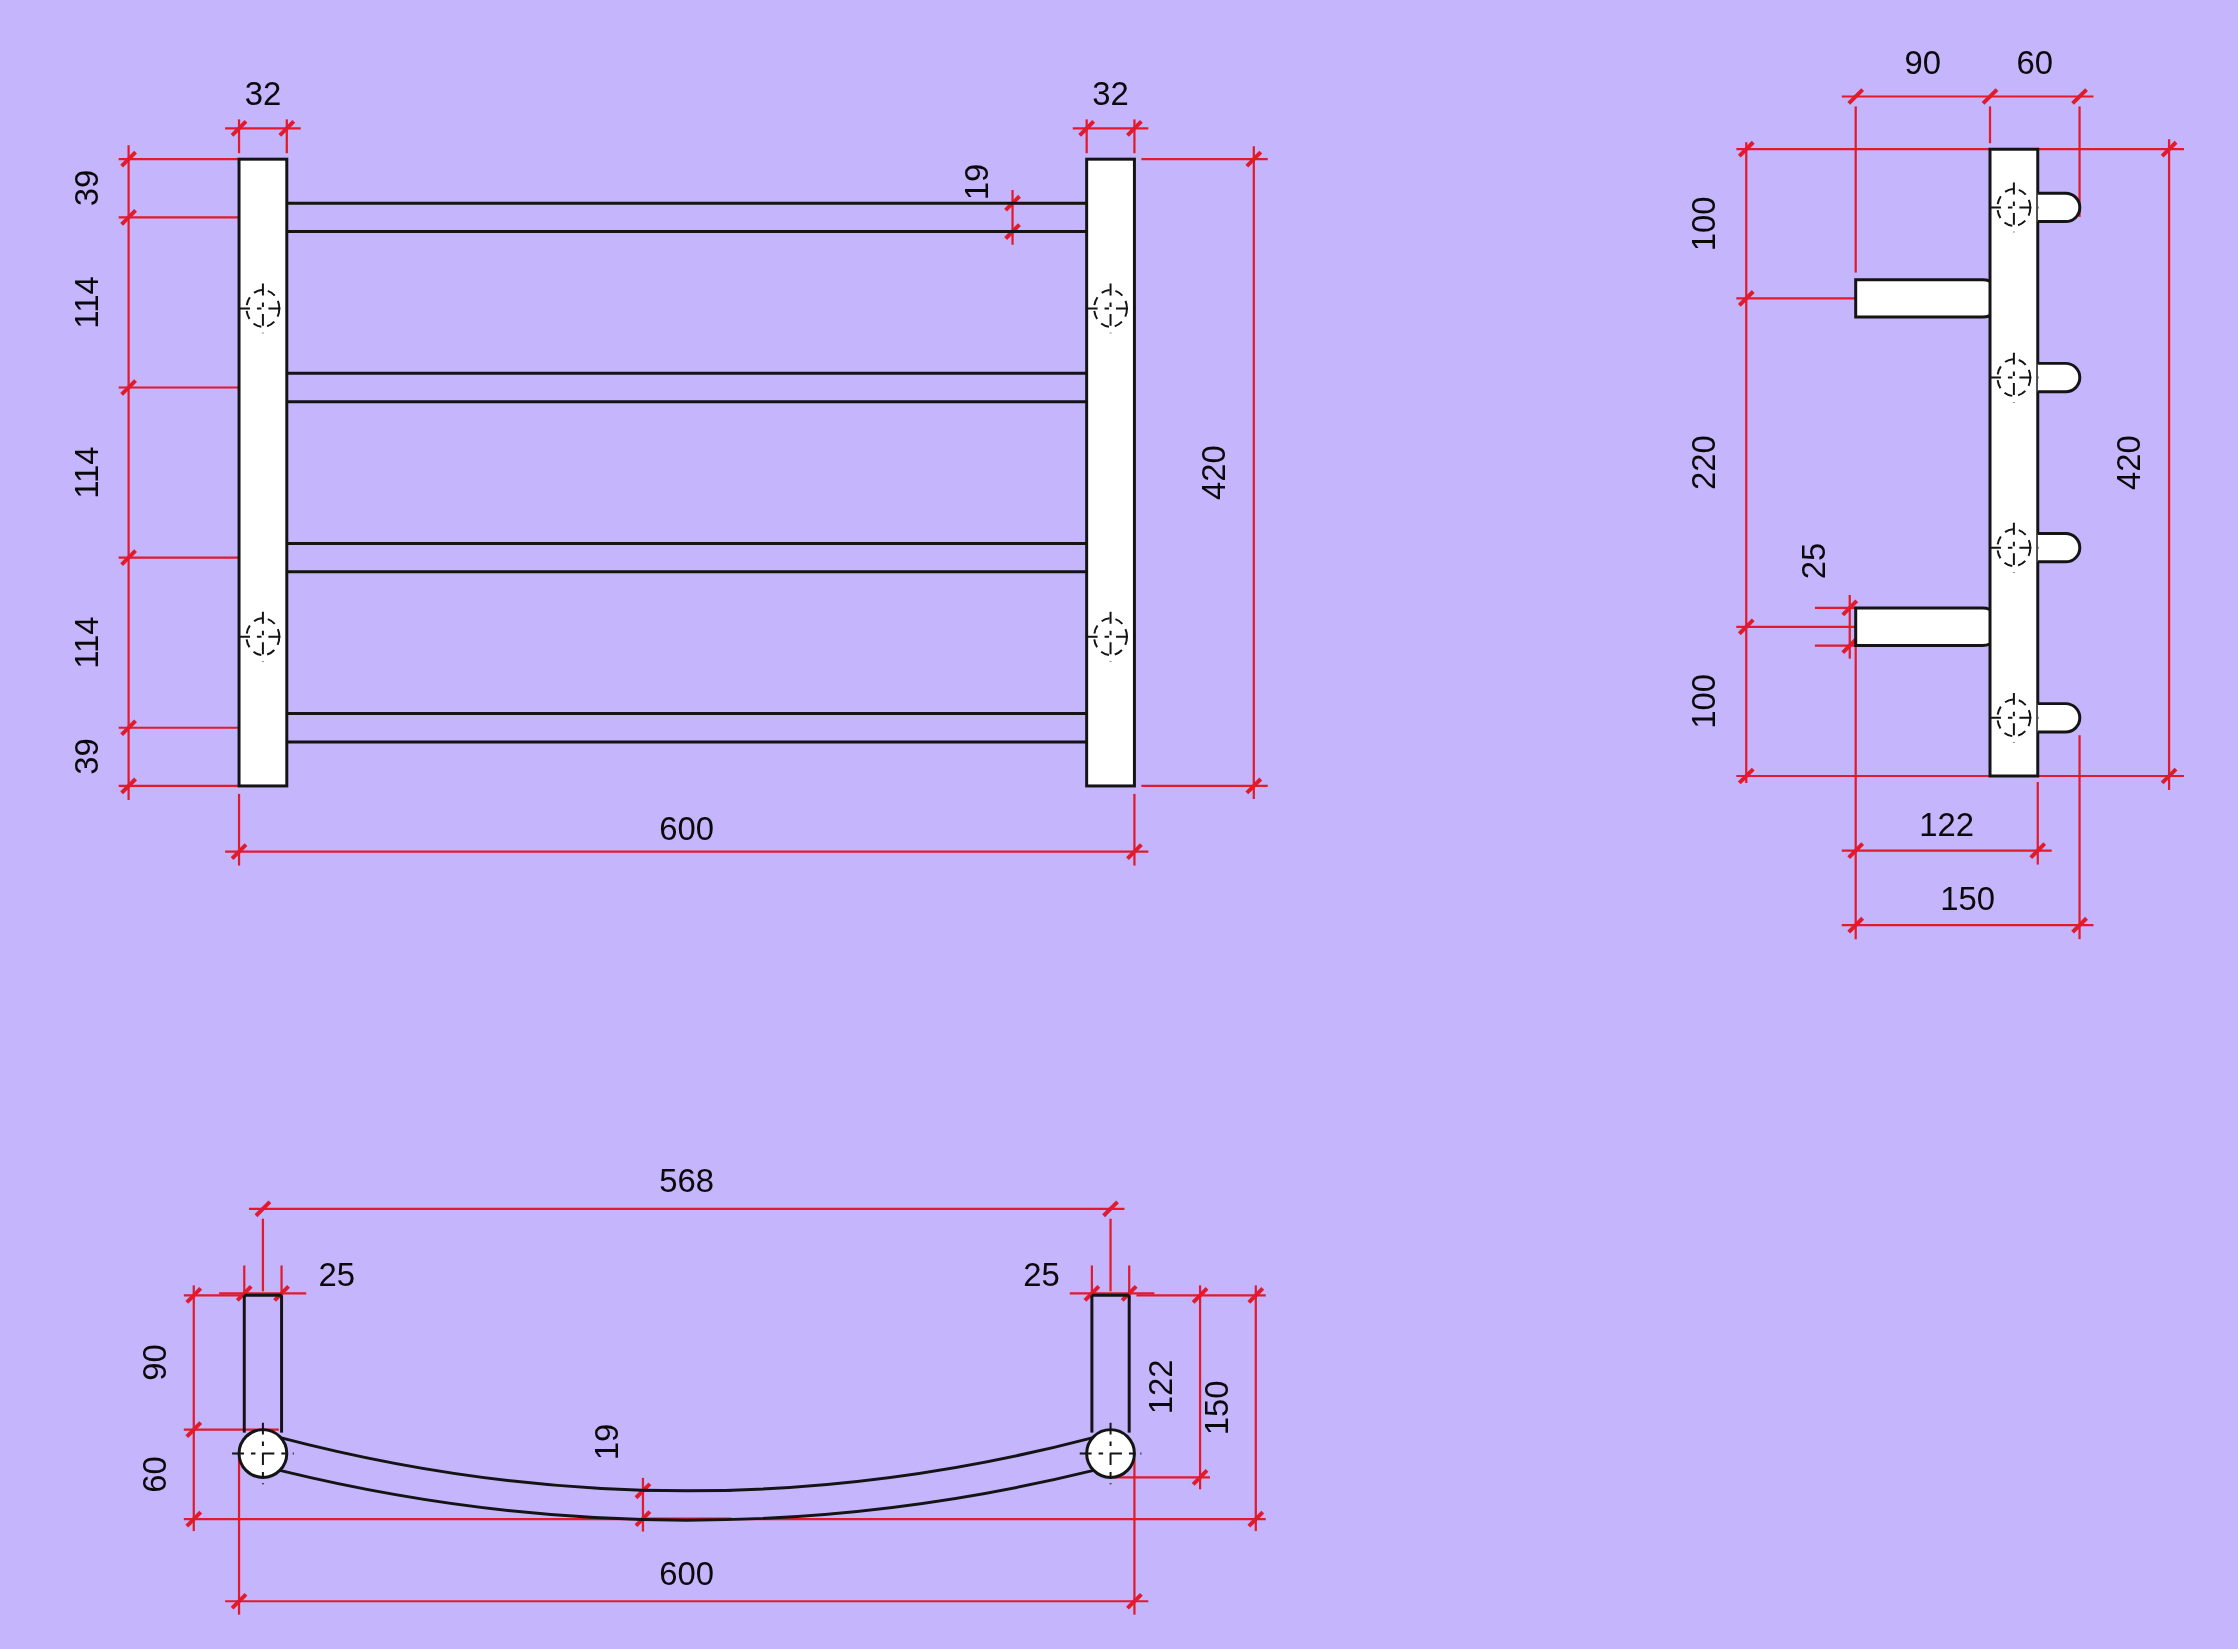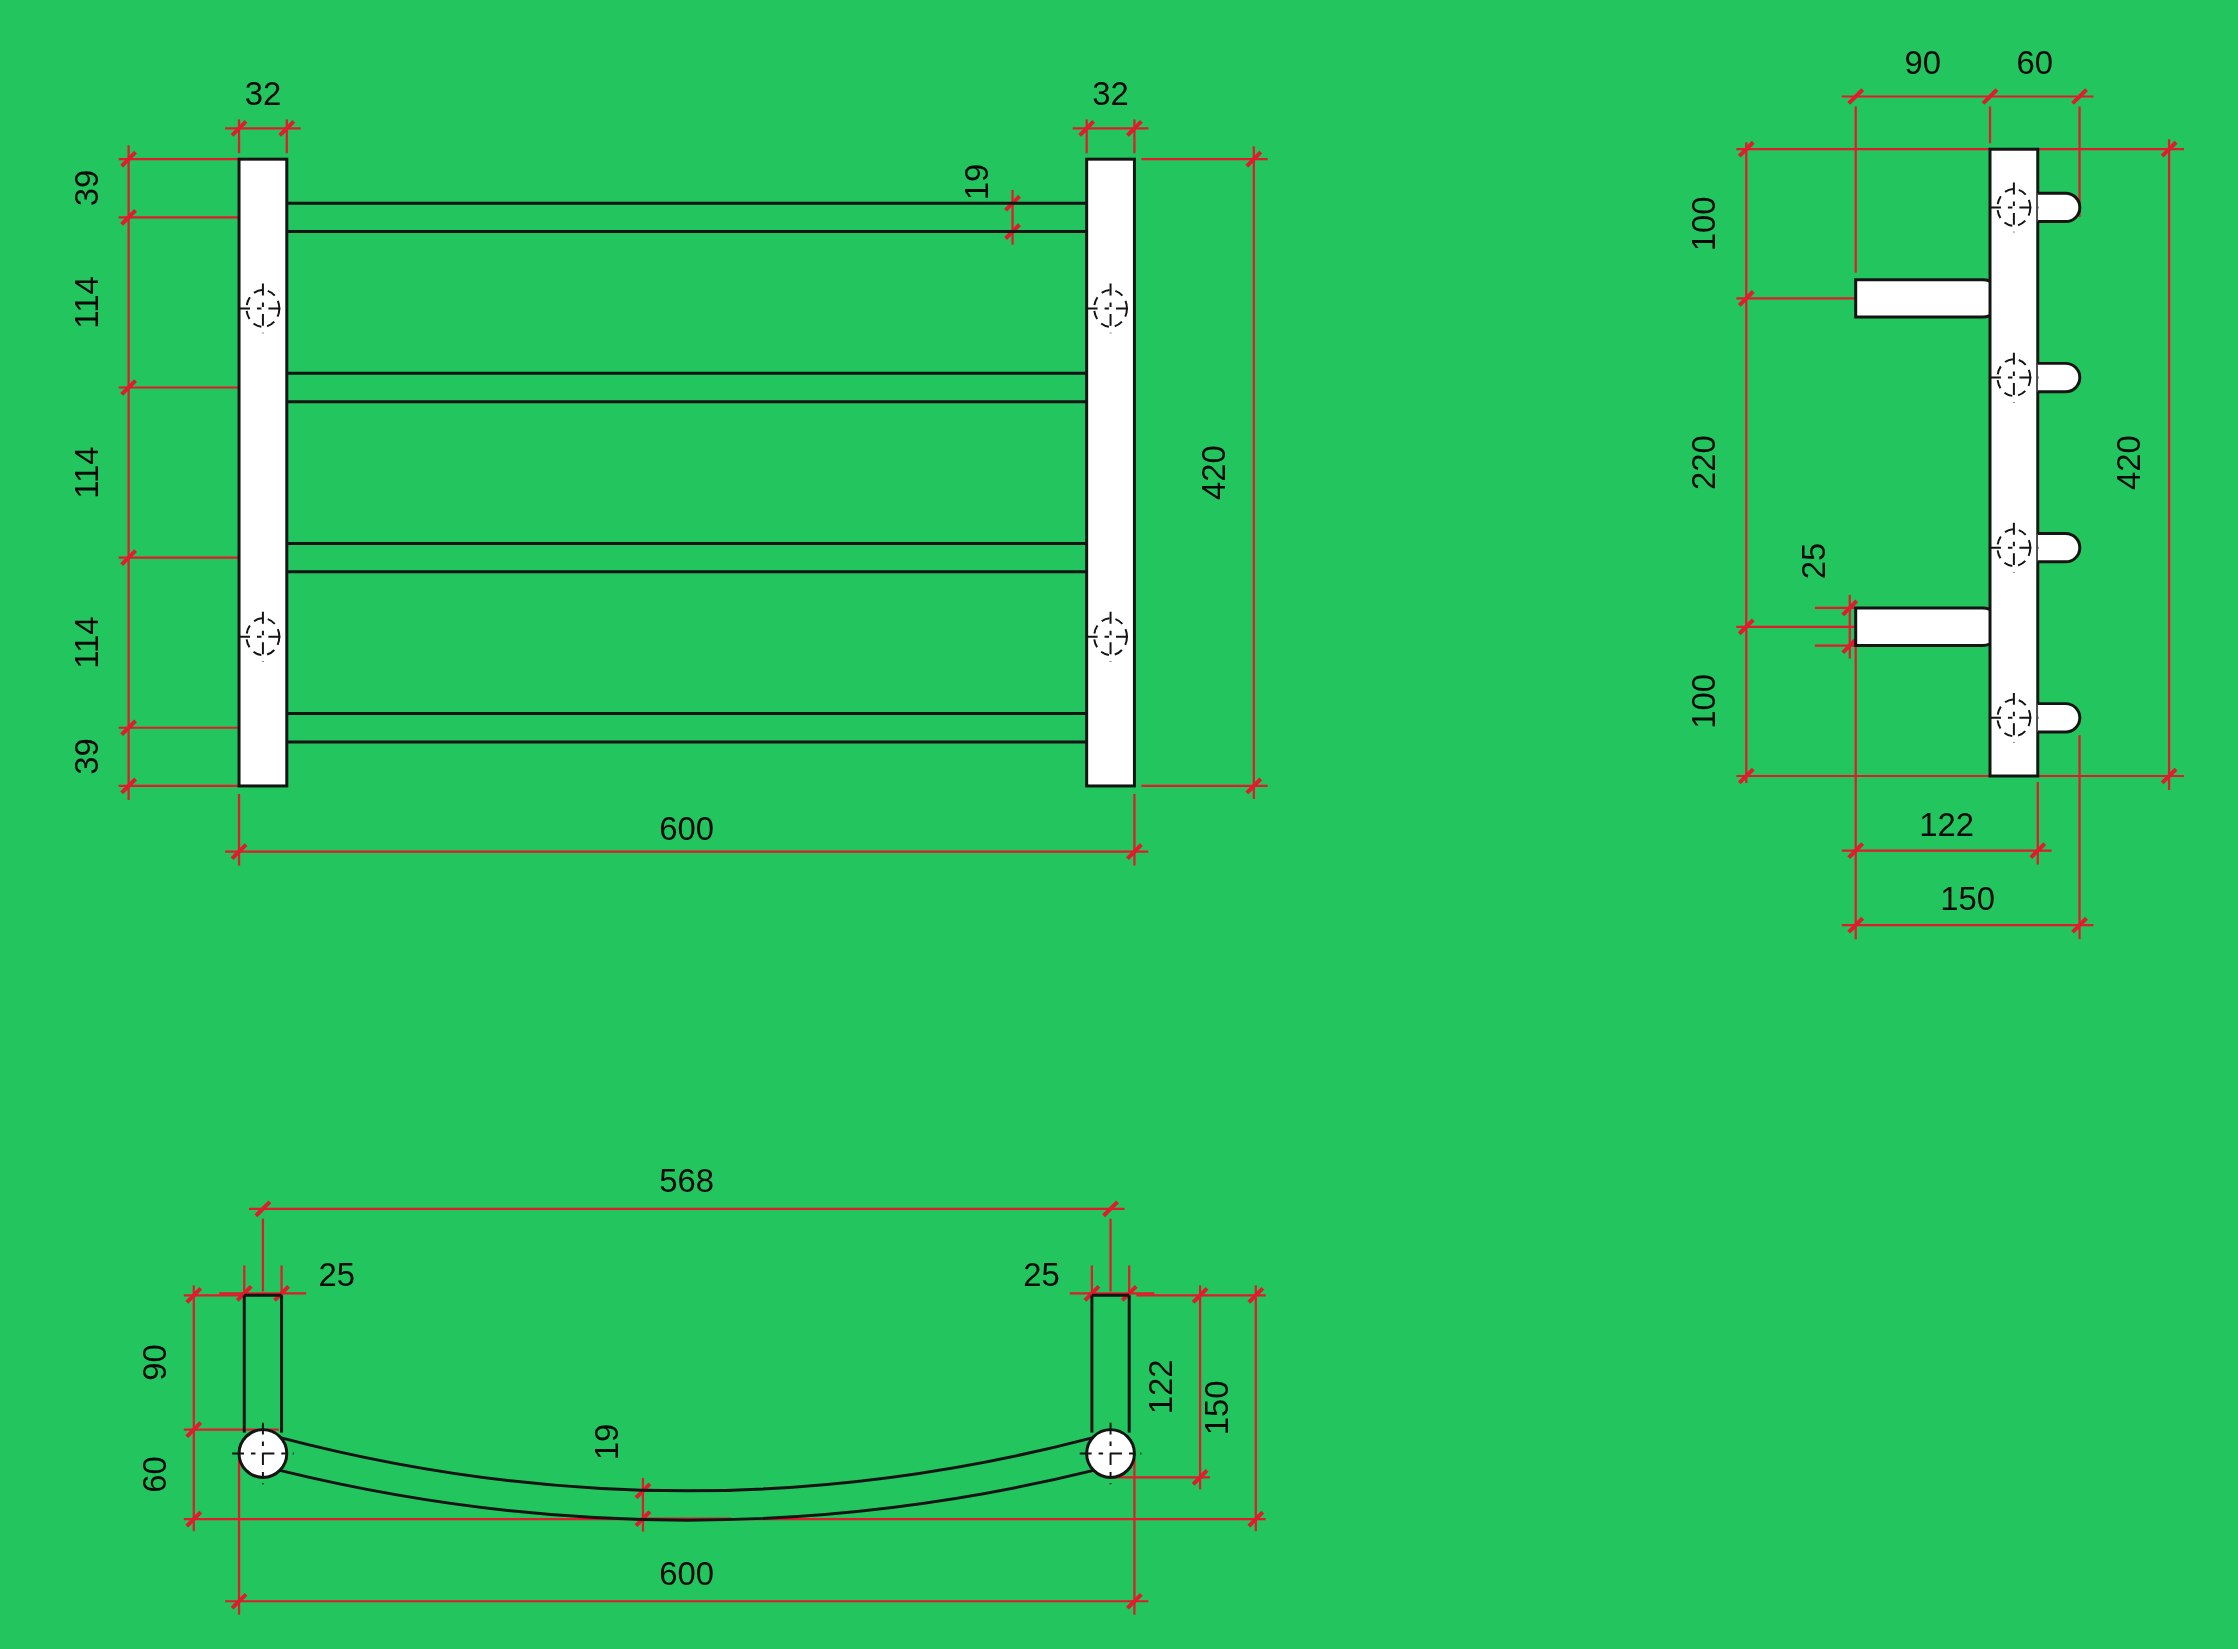--- a/index.html
+++ b/index.html
@@ -1,16 +1,16 @@
 <!DOCTYPE html>
 <html style="font-size:8px"><head>
 <meta charset="utf-8">
 <style>
   html,body{margin:0;padding:0;background:#ffffff;}
-  .stage{width:2239px;height:1649px;position:relative;background:#22c55e;}
+  .stage{width:2239px;height:1649px;position:relative;background:#c4b5fd;}
   svg{display:block;}
   .ol{stroke:#141414;stroke-width:6;fill:none;}
   .olw{stroke:#141414;stroke-width:6;fill:#ffffff;}
   .dim{stroke:#e11b2c;stroke-width:4.5;fill:none;}
   .tick{stroke:#e11b2c;stroke-width:8;fill:none;}
   .hole{fill:none;stroke:#141414;stroke-width:4;stroke-dasharray:17 12;}
   .cross{stroke:#141414;stroke-width:4;stroke-dasharray:24 14 9 14;fill:none;}
   text{font-family:"Liberation Sans", sans-serif;font-size:66px;fill:#0a0a0a;}
   .mid{text-anchor:middle;}
   .start{text-anchor:start;}

